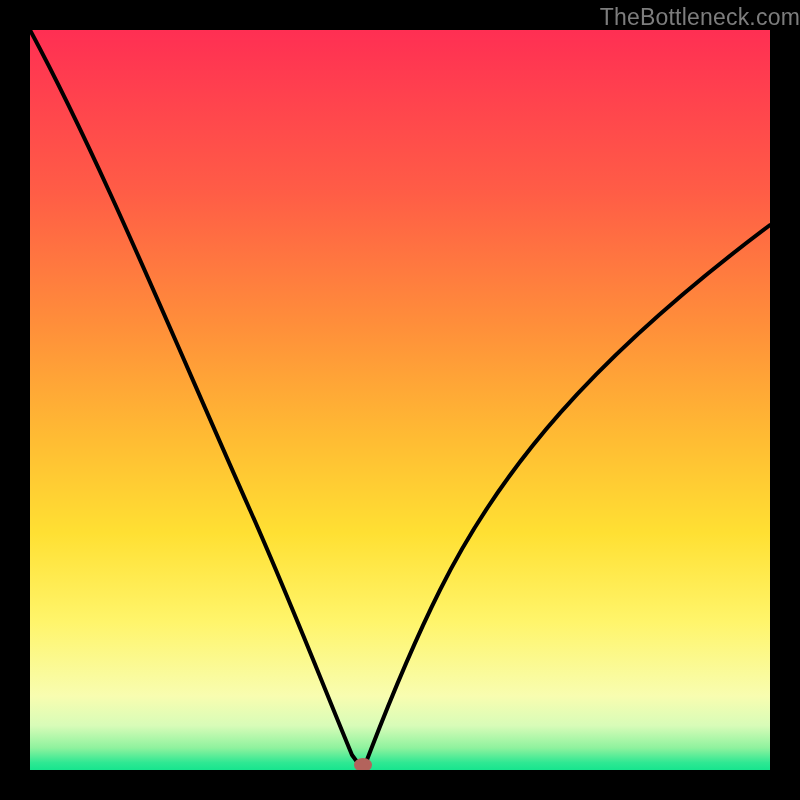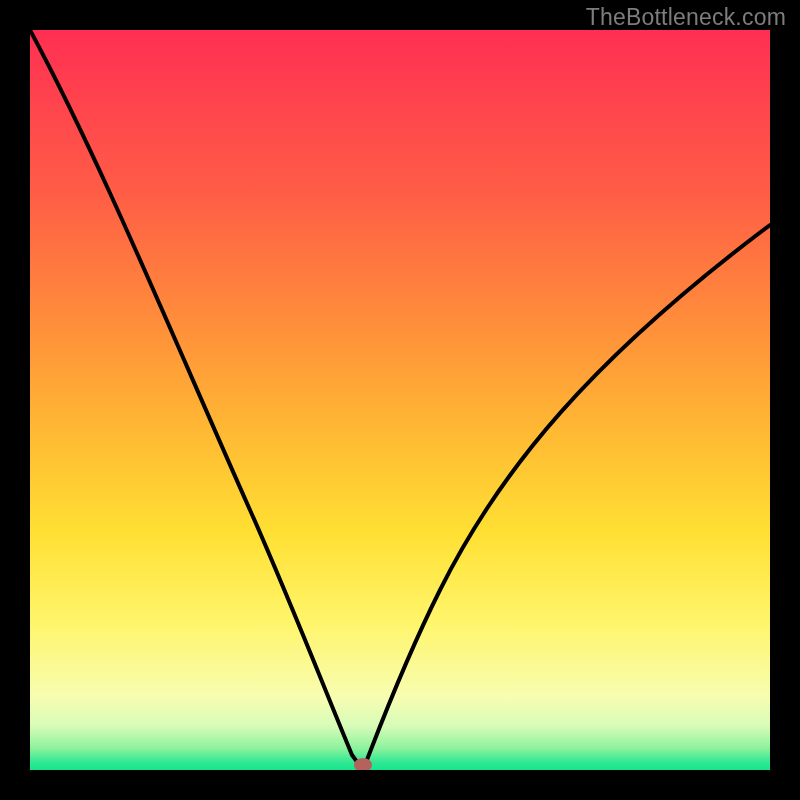--- a/index.html
+++ b/index.html
@@ -44,21 +44,21 @@
   .svg-layer {
     position: absolute;
     left: 0;
     top: 0;
     width: 740px;
     height: 740px;
   }
   .watermark {
     position: absolute;
     top: 4px;
-    right: 14px;
+    right: 0;
     color: #7d7d7d;
     font-size: 23px;
     letter-spacing: 0.2px;
     font-weight: 500;
   }
 </style>
 </head>
 <body>
 
 <div class="frame">

